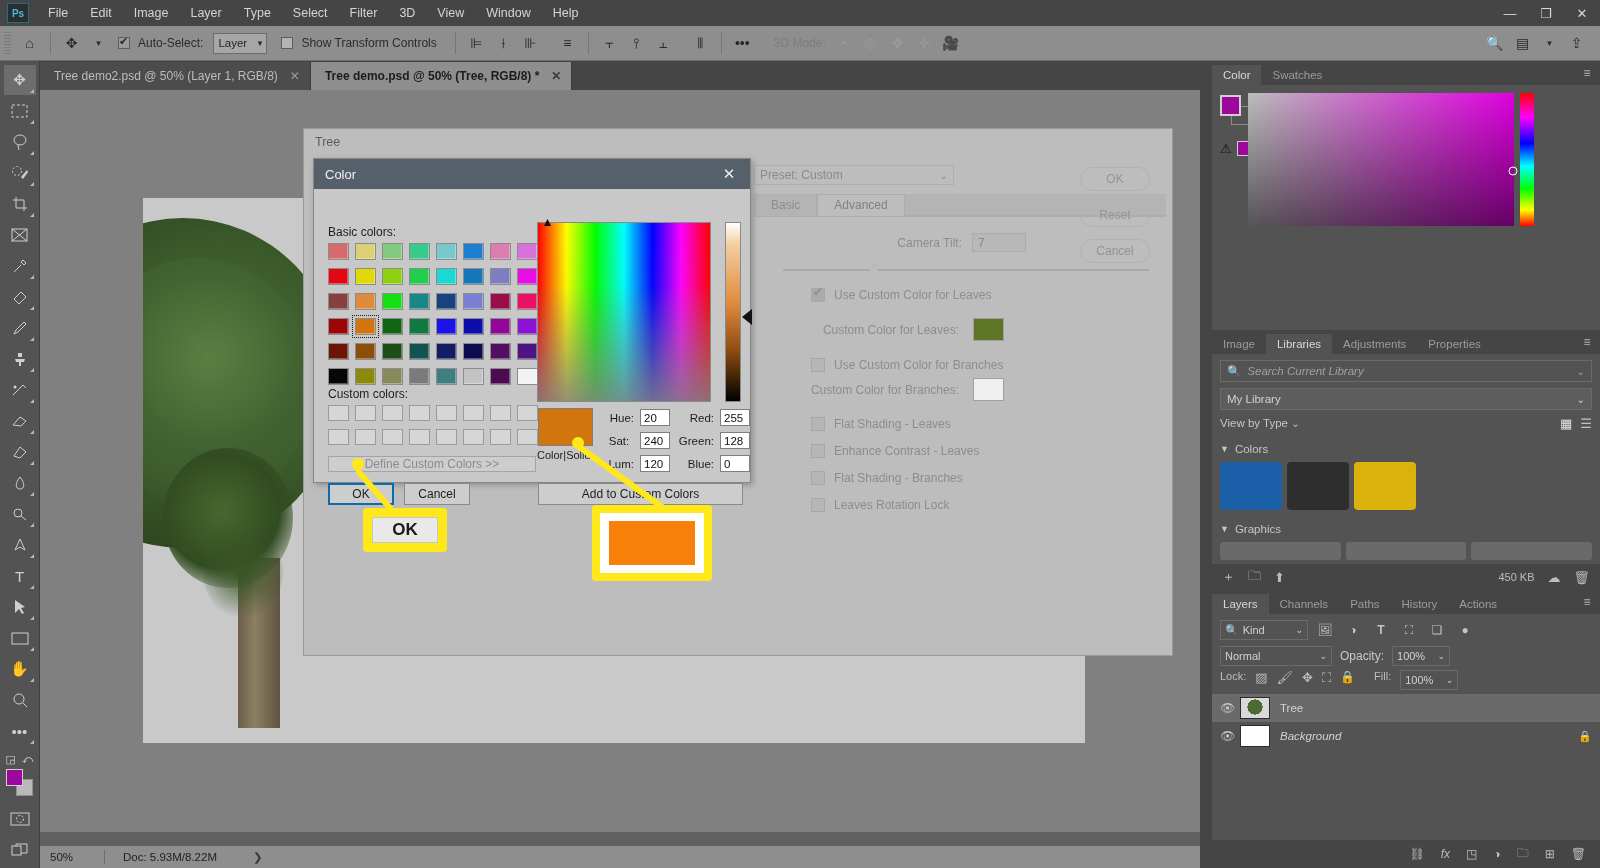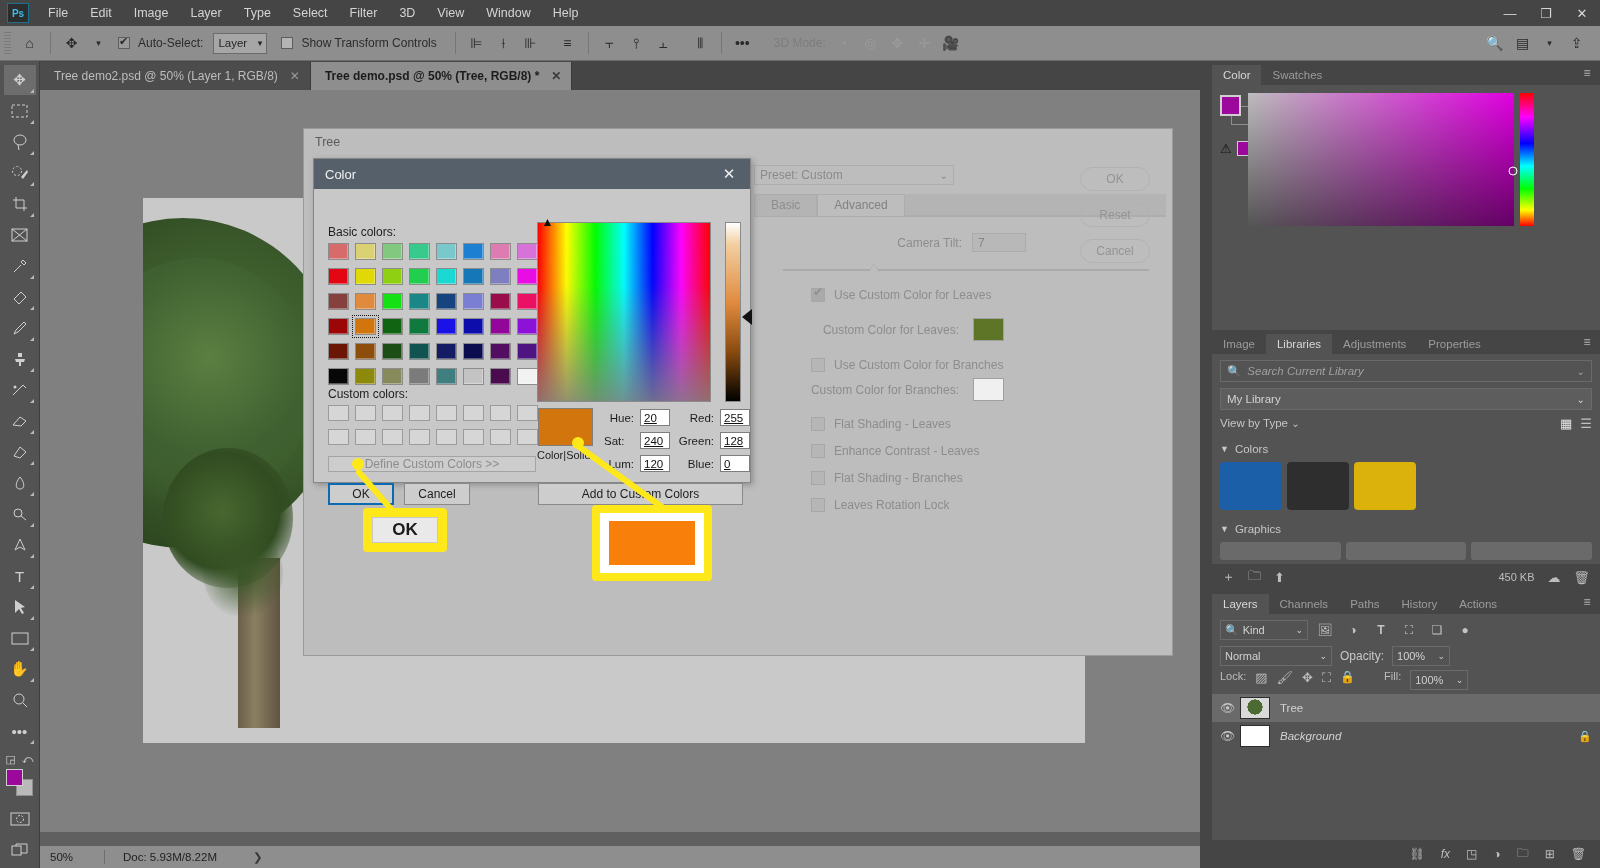--- a/index.html
+++ b/index.html
@@ -184,21 +184,21 @@
   .customgrid { position: absolute; display: grid; grid-template-columns: repeat(8, 25px);
     grid-auto-rows: 20px; gap: 4px 2px; }
   .customcell { width: 21px; height: 16px; border: 1px solid #9b9b9b; background: #d6d6d6; }
   .winbtn {
     background: #cdcdcd; border: 1px solid #8a8a8a; color: #1d1d1d;
     font-size: 12px; display: flex; align-items: center; justify-content: center;
   }
   .winbtn.dis { color: #8c8c8c; border-color: #a4a4a4; }
   .winbtn.def { border: 2px solid #0b6ab0; }
   .numbox { width: 30px; height: 17px; background: #fff; border: 1px solid #7e7e7e;
-    color: #111; font-size: 11.5px; display: flex; align-items: center; padding-left: 3px; text-decoration: underline; }
+    color: #111; font-size: 11.5px; display: flex; align-items: center; padding-left: 3px; }
   .numlbl { color: #1d1d1d; font-size: 11.5px; }
 
   
   .anno-ok {
     position: absolute; left: 363px; top: 508px; width: 84px; height: 44px;
     background: #ffe819; border-radius: 4px;
     display: flex; align-items: center; justify-content: center;
   }
   .anno-ok .inner {
     width: 66px; height: 26px; background: #e9e9e9; border: 1px solid #c8c8c8;
@@ -654,21 +654,21 @@
 
       <div id="color-preview" style="position: absolute; left: 224px; top: 219px; width: 55px; height: 38px; border: 1px solid rgb(126, 126, 126); background: rgb(210, 117, 13);"></div>
       <div class="cd-lbl" style="left:223px;top:260px;font-size:11px">Color|Solid</div>
 
       <div style="position:absolute;left:290px;top:220px">
         <div style="display:flex;align-items:center;margin-bottom:6px">
           <span class="numlbl" style="width:30px;text-align:right">Hue:</span>
           <span class="numbox" style="margin-left:6px">20</span>
         </div>
         <div style="display:flex;align-items:center;margin-bottom:6px">
-          <span class="numlbl" style="width:30px;text-align:left">Sat:</span>
+          <span class="numlbl" style="width:30px;text-align:center">Sat:</span>
           <span class="numbox" style="margin-left:6px">240</span>
         </div>
         <div style="display:flex;align-items:center">
           <span class="numlbl" style="width:30px;text-align:right">Lum:</span>
           <span class="numbox" style="margin-left:6px">120</span>
         </div>
       </div>
 
       <div style="position:absolute;left:362px;top:220px">
         <div style="display:flex;align-items:center;margin-bottom:6px">
@@ -826,21 +826,21 @@
         </div>
       </div>
 
       <div class="lockrow">
         <span>Lock:</span>
         <span style="font-size:13px">▨</span>
         <span style="font-size:13px">🖌</span>
         <span style="font-size:13px">✥</span>
         <span style="font-size:13px">⛶</span>
         <span style="font-size:12px">🔒</span>
-        <span style="margin-left:20px">Fill:</span>
+        <span style="margin-left:10px">Fill:</span>
         <div class="smallselect" style="width:58px">
           <span>100%</span>
           <span style="font-size:9px">⌄</span>
         </div>
       </div>
 
       <div class="layerrow selected">
         <span class="eye">👁</span>
         <span class="thumb" style="background:radial-gradient(circle at 50% 45%,#4b6b33 0 42%,#d9d9d9 43%)"></span>
         <span>Tree</span>

